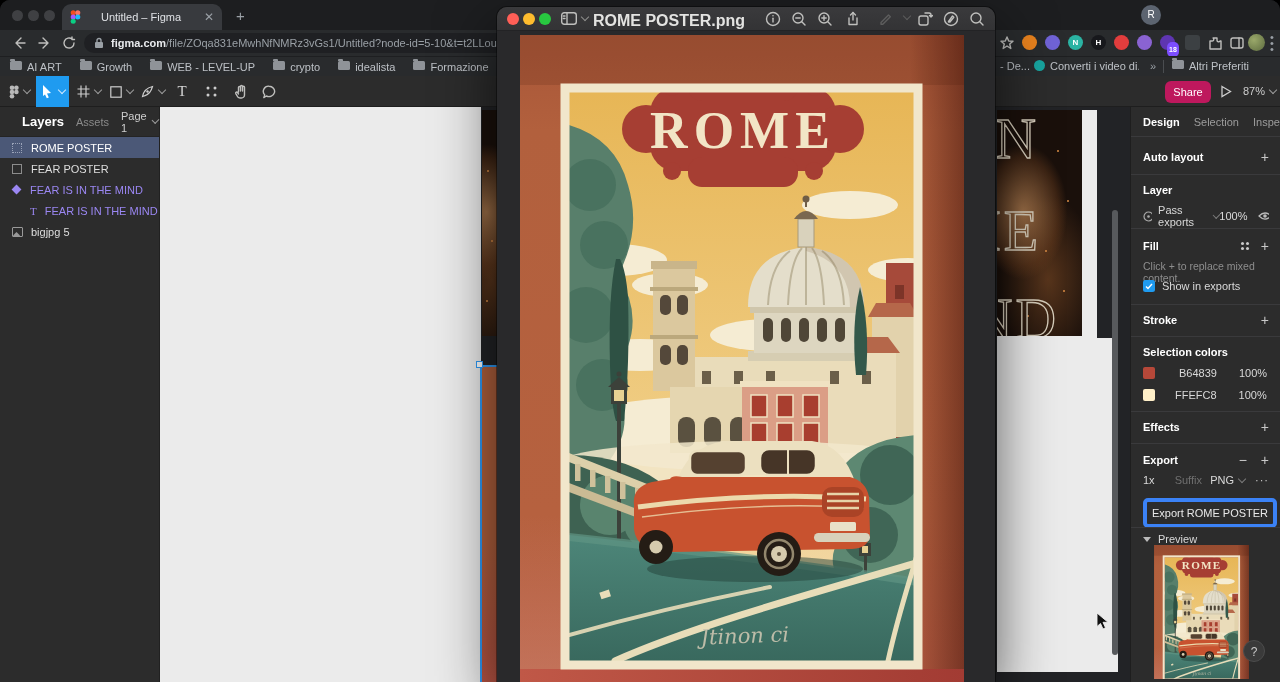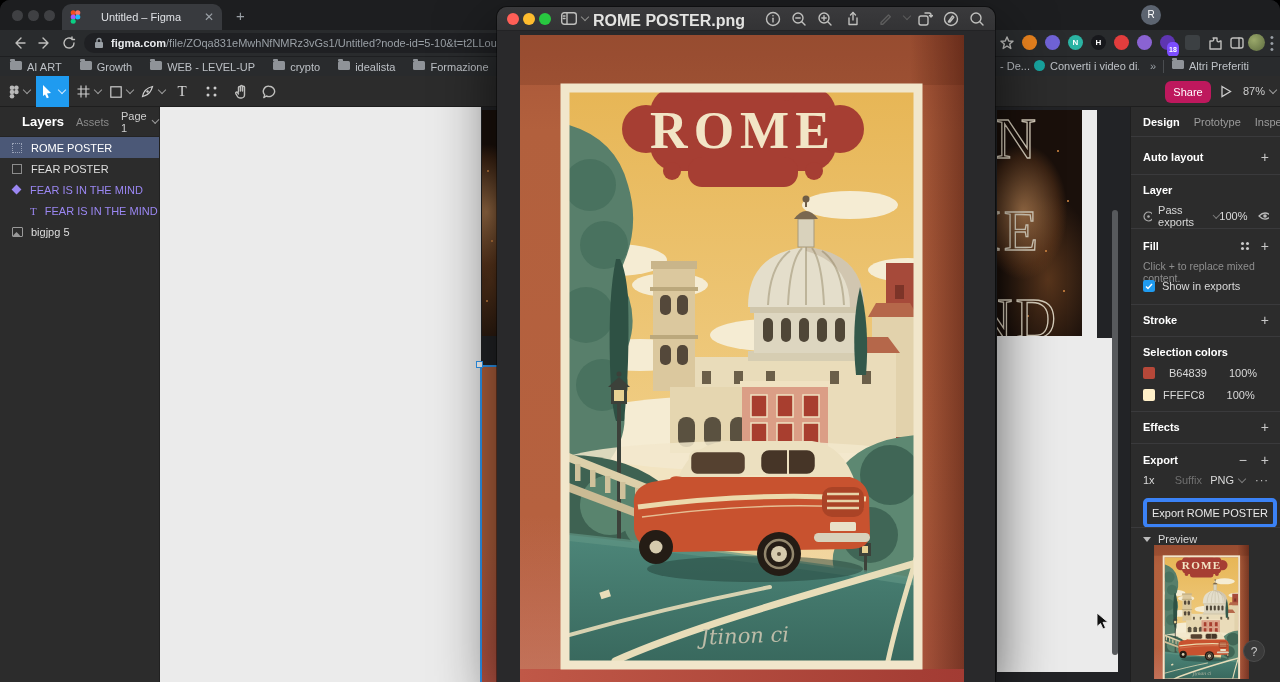--- a/index.html
+++ b/index.html
@@ -546,21 +546,21 @@
     <div class="abs" style="left:952px;top:103px;width:6px;height:445px;background:#57595c;border-radius:3px"></div>
 
     <svg id="cursor" class="abs" style="left:936px;top:505px" width="13" height="18">
       <path d="M1 1 L1 14.5 L4.5 11.5 L7 17 L9.5 15.7 L7 10.3 L12 10.3 Z" fill="#111" stroke="#eee" stroke-width="0.9"></path>
     </svg>
   </div>
 
   <div id="rpanel" class="abs">
     <div class="r" style="height:29px;padding:0 12px;gap:14px">
       <span style="color:#fff;font-weight:bold">Design</span>
-      <span class="pgray">Prototype</span>
+      <span class="pgray">Selection</span>
       <span class="pgray">Inspect</span>
     </div>
     <div class="pdiv" style="top:29px"></div>
     <div class="abs r" style="left:12px;top:42px;width:126px">
       <span class="plabel">Auto layout</span>
       <span class="plus" style="margin-left:auto">+</span>
     </div>
     <div class="pdiv" style="top:67px"></div>
     <div class="abs plabel" style="left:12px;top:77px">Layer</div>
     <div class="abs r" style="left:12px;top:97px;width:126px">
@@ -600,26 +600,26 @@
     </div>
     <div class="pdiv" style="top:197px"></div>
     <div class="abs r" style="left:12px;top:205px;width:126px">
       <span class="plabel">Stroke</span>
       <span class="plus" style="margin-left:auto">+</span>
     </div>
     <div class="pdiv" style="top:229px"></div>
     <div class="abs plabel" style="left:12px;top:239px">Selection colors</div>
     <div class="abs r" style="left:12px;top:260px;width:126px">
       <span class="swatch" style="background: rgb(182, 72, 57);"></span>
-      <span style="margin-left:14px;color:#d9d9d9">B64839</span>
+      <span style="margin-left:24px;color:#d9d9d9">B64839</span>
       <span style="margin-left:22px;color:#d9d9d9">100%</span>
     </div>
     <div class="abs r" style="left:12px;top:282px;width:126px">
       <span class="swatch" style="background: rgb(255, 239, 200);"></span>
-      <span style="margin-left:8px;color:#d9d9d9">FFEFC8</span>
+      <span style="margin-left:20px;color:#d9d9d9">FFEFC8</span>
       <span style="margin-left:22px;color:#d9d9d9">100%</span>
     </div>
     <div class="pdiv" style="top:304px"></div>
     <div class="abs r" style="left:12px;top:312px;width:126px">
       <span class="plabel">Effects</span>
       <span class="plus" style="margin-left:auto">+</span>
     </div>
     <div class="pdiv" style="top:336px"></div>
     <div class="abs r" style="left:12px;top:345px;width:126px">
       <span class="plabel">Export</span>

